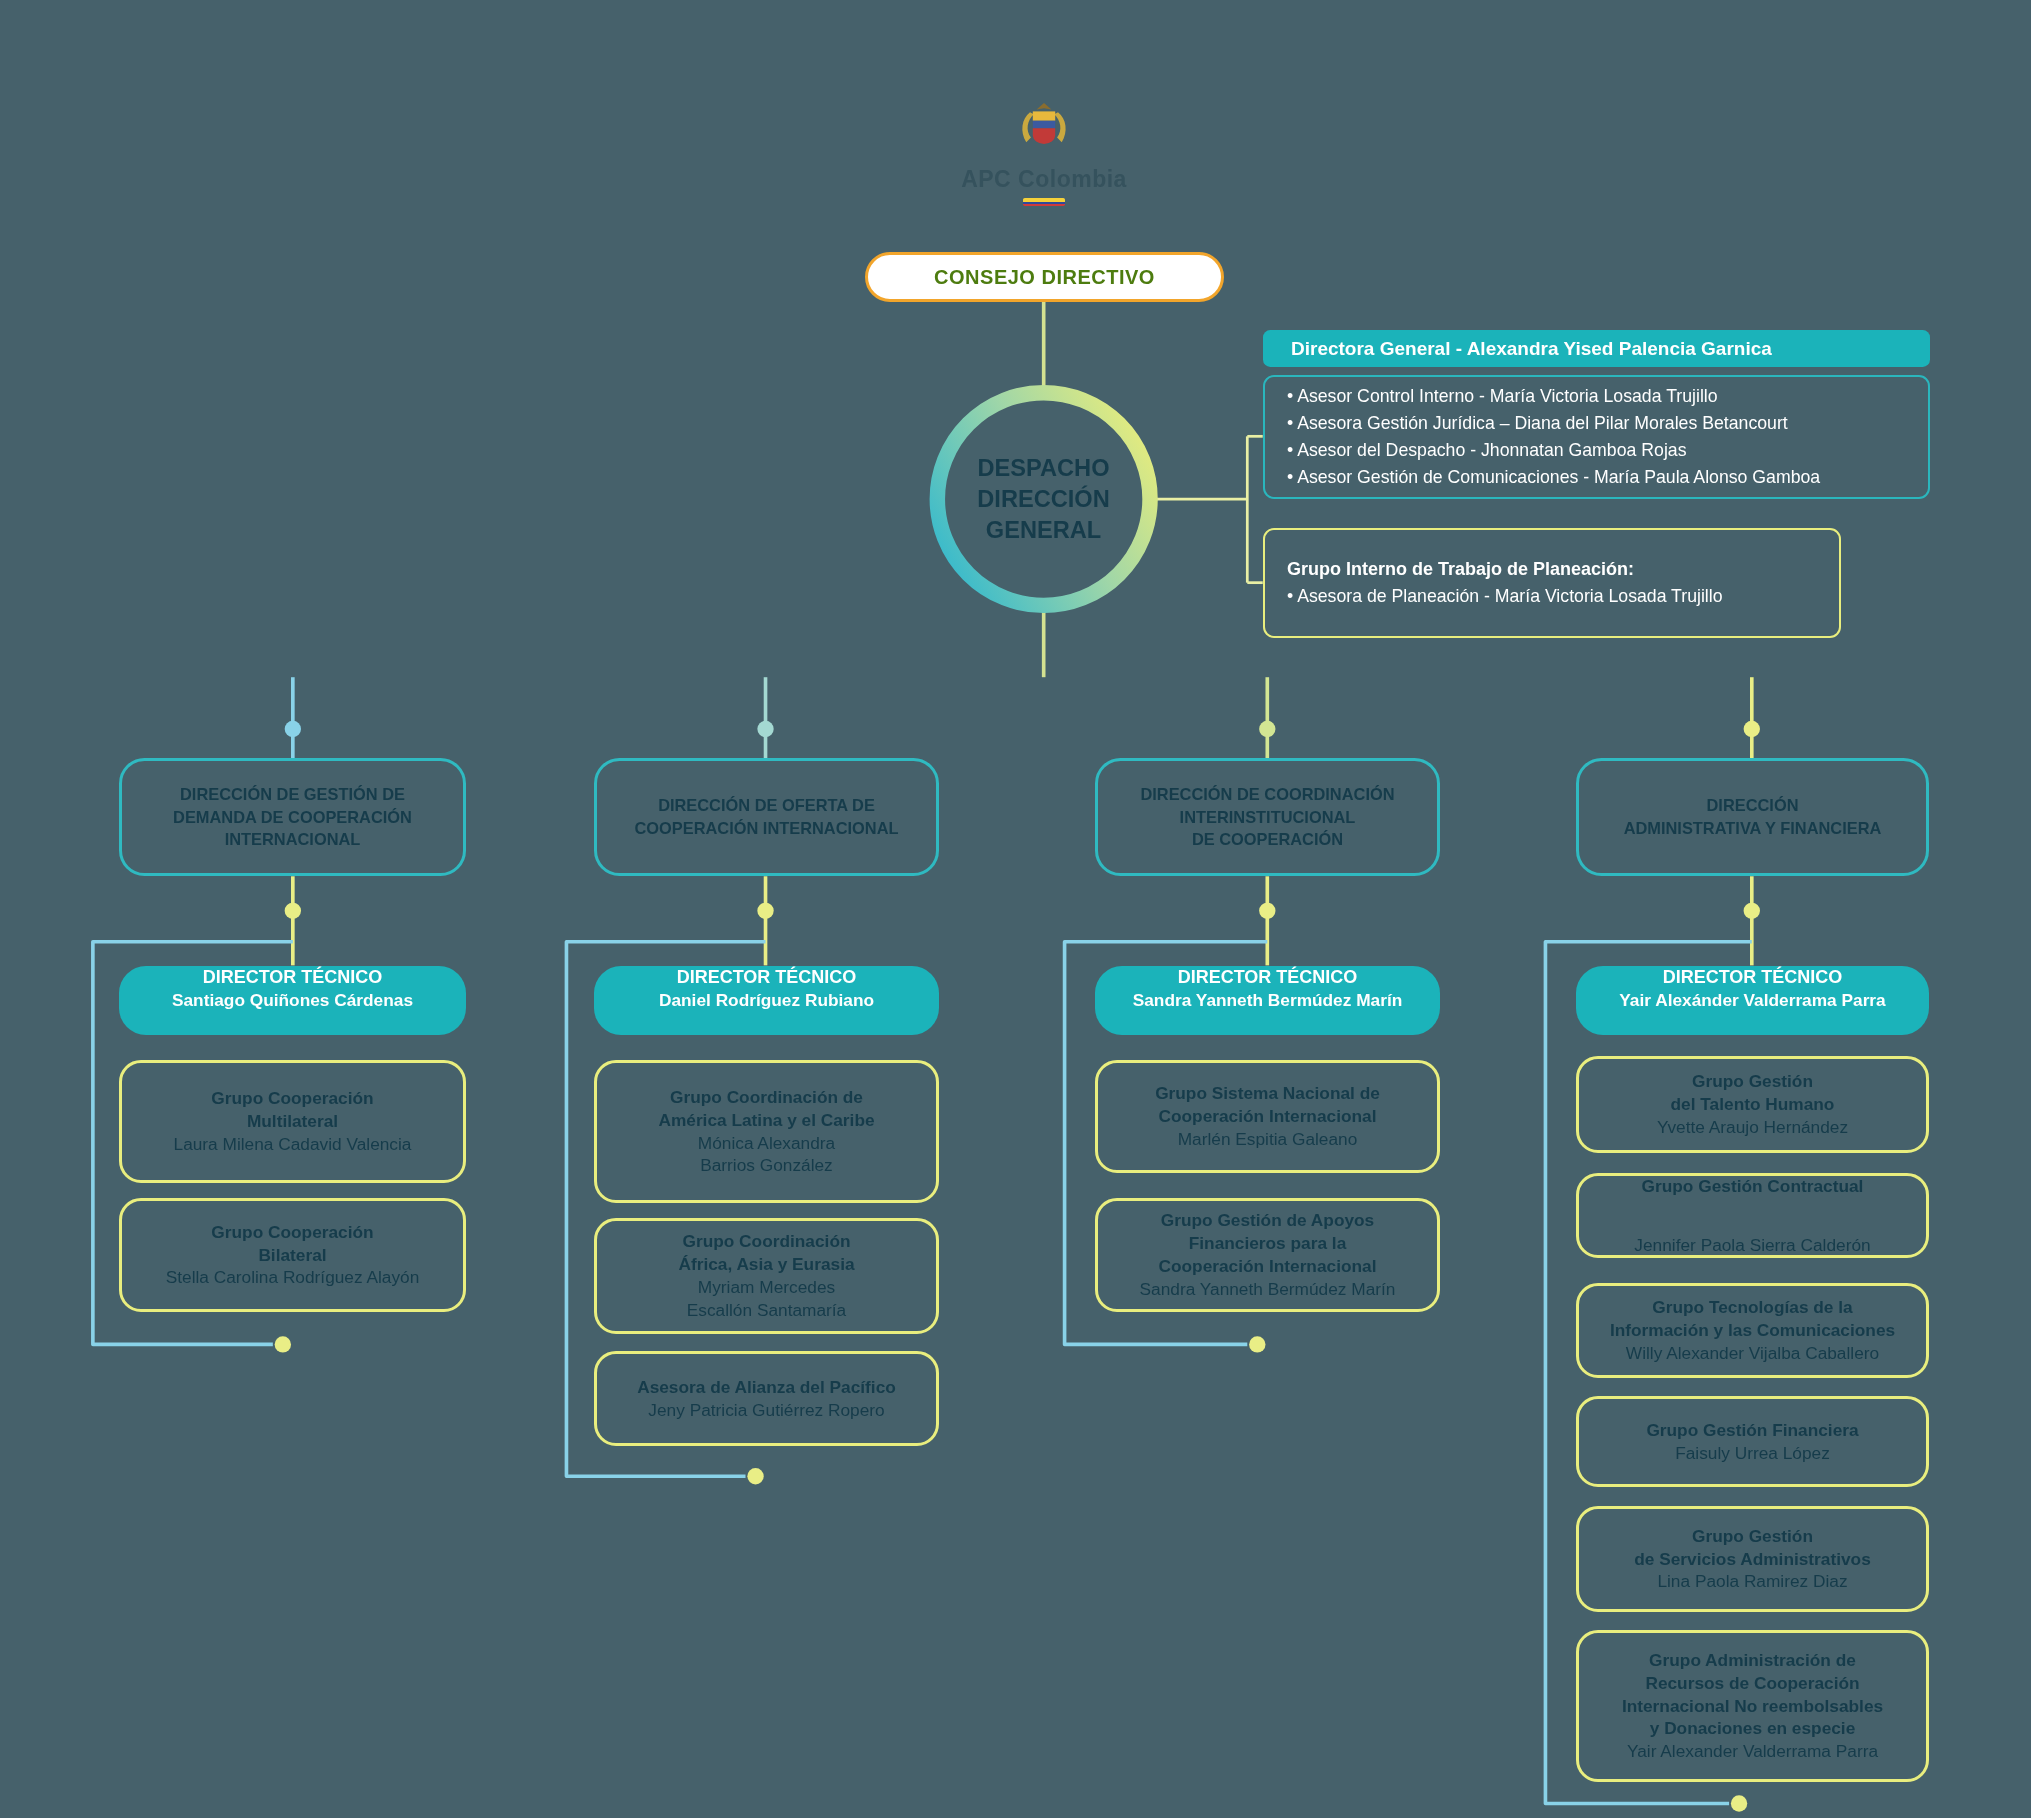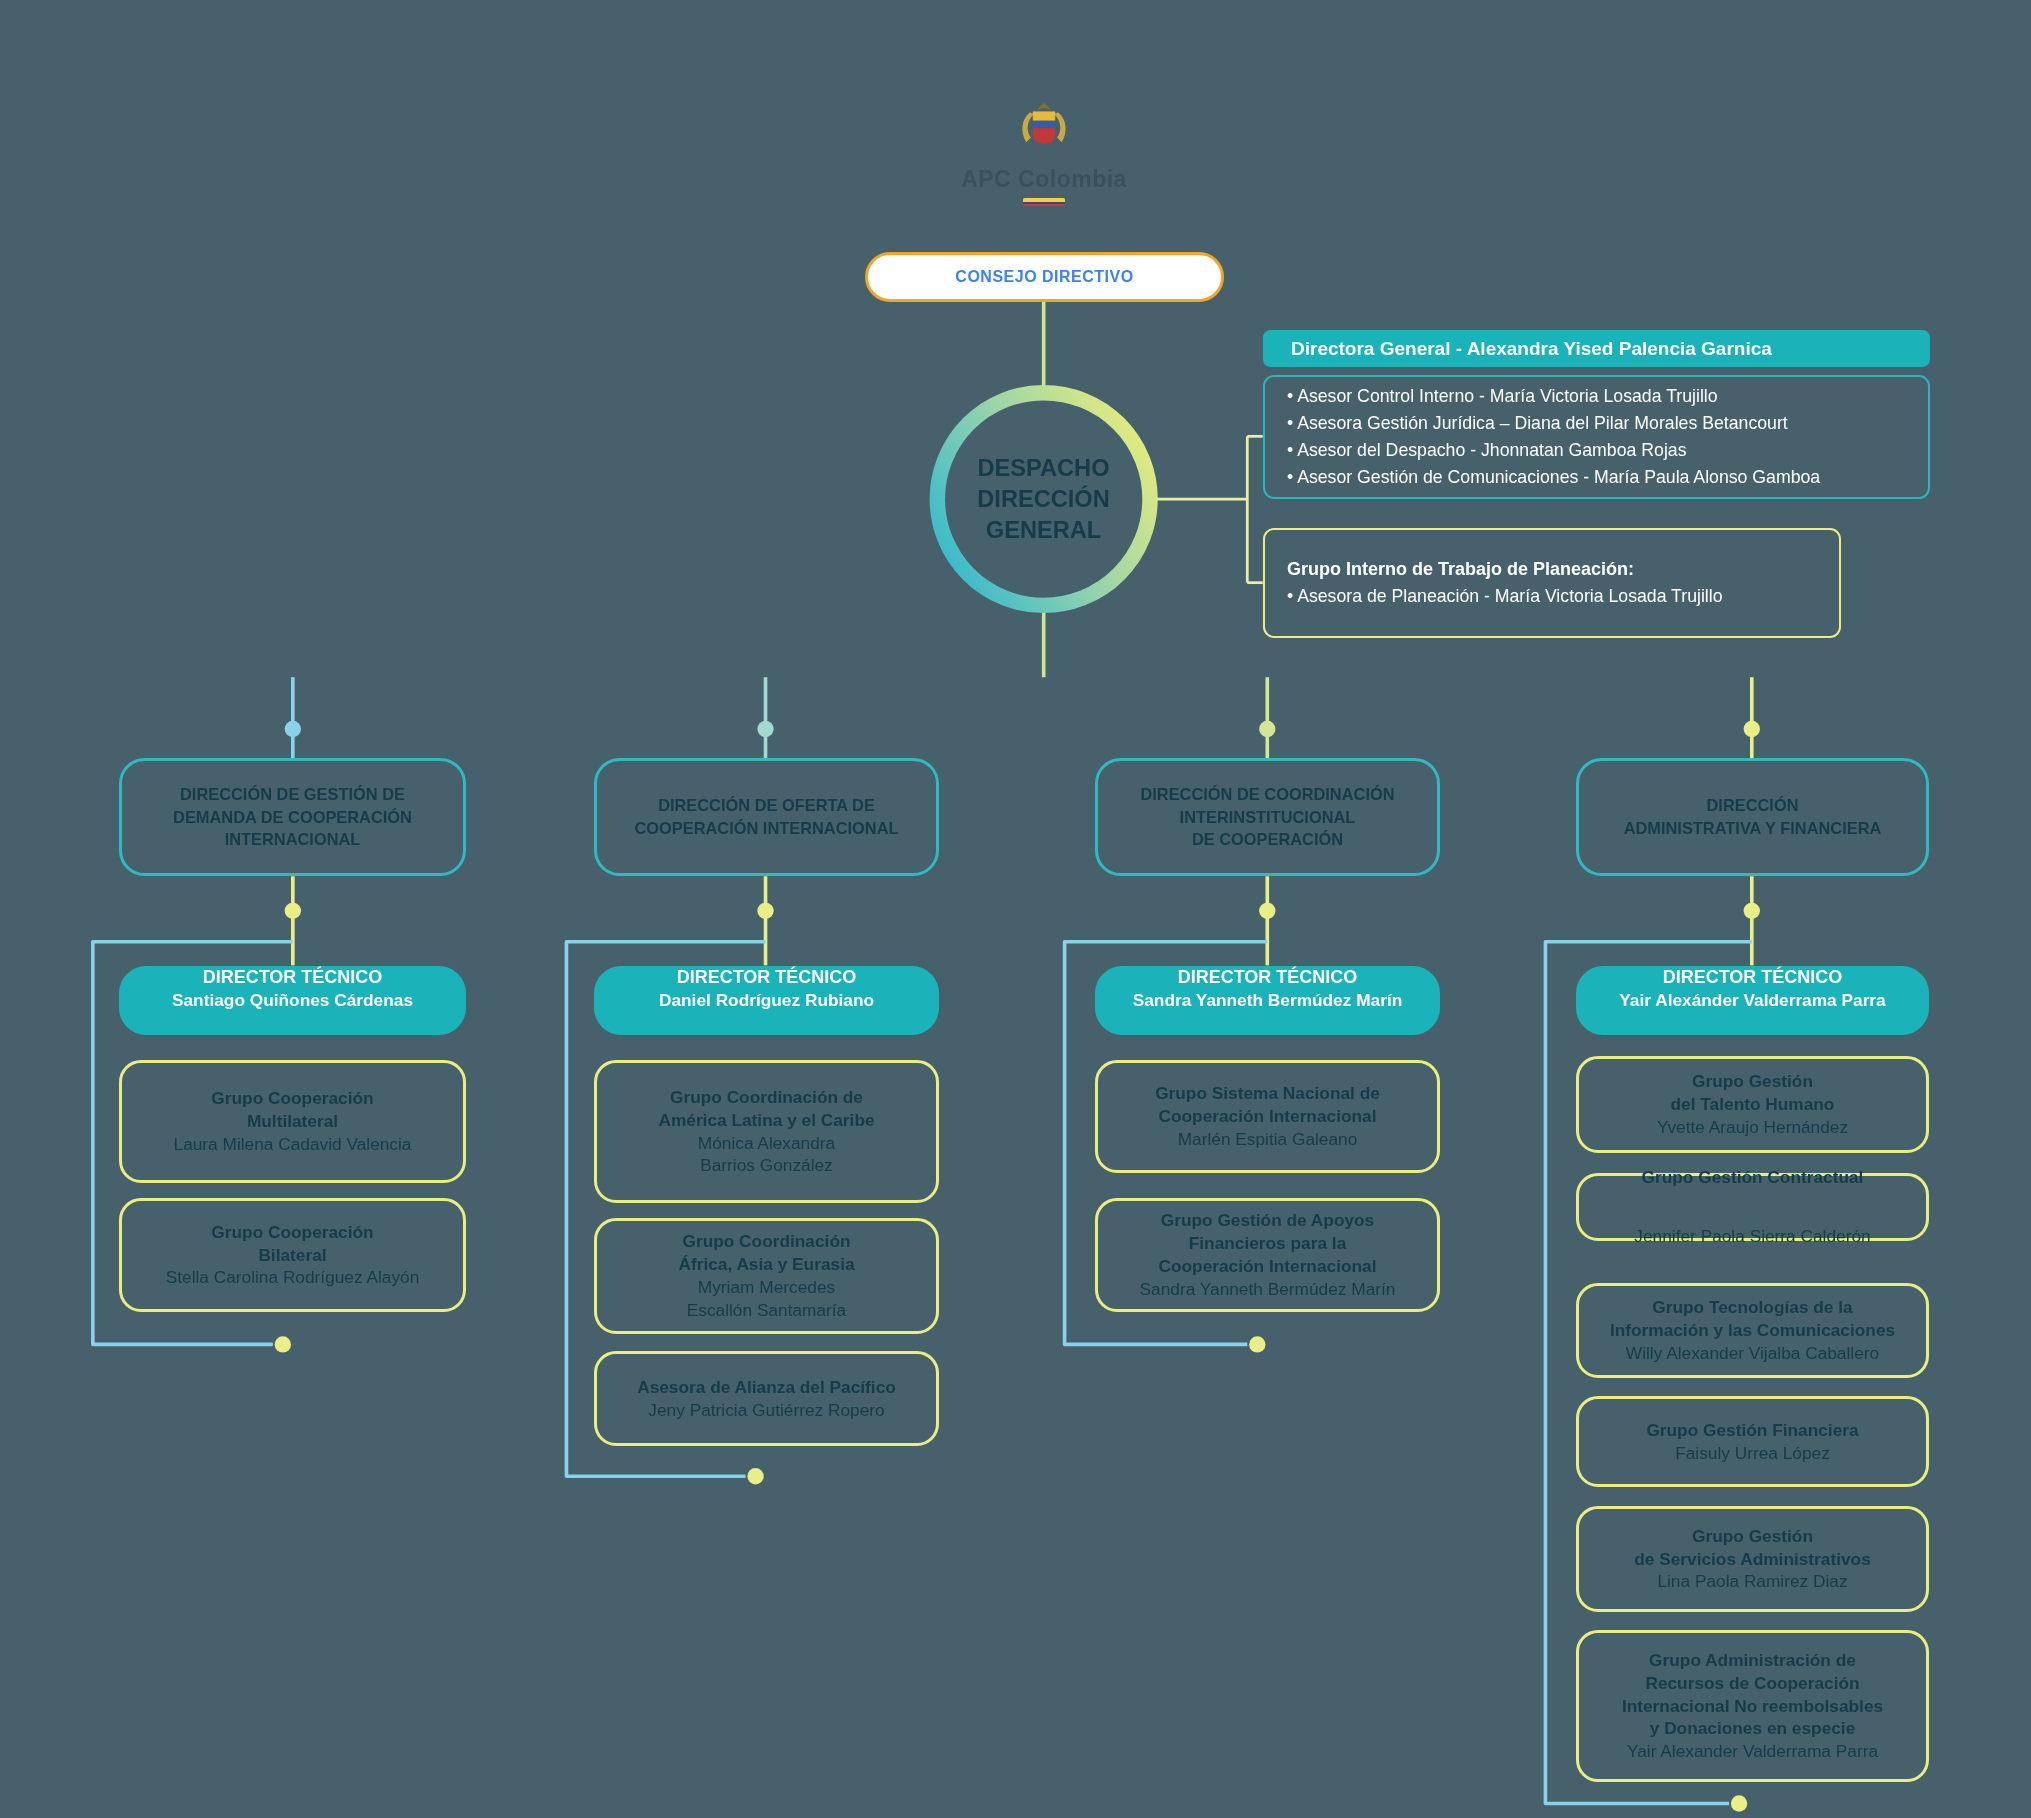--- a/index.html
+++ b/index.html
@@ -9,21 +9,21 @@
   .lines { position:absolute; left:0; top:0; }
   .abs { position:absolute; }
 
   .logo-wrap { display:flex; flex-direction:column; align-items:center; gap:5.5px; }
   .logo-text { color:#35525d; font-weight:bold; font-size:23px; letter-spacing:0.5px; }
   .flag-bar { width:42px; height:8.2px; border-radius:1.8px;
     background:linear-gradient(to bottom,#f5d13a 0 50%,#30499c 50% 75%,#cf3a3a 75% 100%); }
 
   .pill { background:#ffffff; border:3.6px solid #f2a52b; border-radius:27px;
     display:flex; align-items:center; justify-content:center;
-    font-weight:bold; font-size:16px; color:#3b82f6; letter-spacing:0.5px; }
+    font-weight:bold; font-size:20px; color:#4d7c0f; letter-spacing:0.5px; }
 
   .circle-label { display:flex; align-items:center; justify-content:center; text-align:center;
     white-space:pre-line; font-weight:bold; font-size:23.6px; line-height:1.3; color:#163c4b; }
 
   .teal-bar { background:#1bb3ba; border-radius:7.3px; display:flex; align-items:center;
     padding:0 16.4px; color:#ffffff; font-weight:bold; font-size:19px; }
 
   .outline-box { border:2.7px solid #2ab6bd; border-radius:11px; padding:11px 22px;
     color:#ffffff; font-size:17.7px; display:flex; flex-direction:column; justify-content:center; gap:6px; }
   .outline-box.yellow { border-color:#e9ee7e; }
@@ -201,21 +201,21 @@
 ADMINISTRATIVA Y FINANCIERA</div>
   <div class="abs director" style="left:1576px; top:966px; width:353px; height:69px;">
     <div class="t">DIRECTOR TÉCNICO</div>
     <div class="n">Yair Alexánder Valderrama Parra</div>
   </div>
   <div class="abs group" style="left:1576px; top:1056px; width:353px; height:97px;">
     <div class="t">Grupo Gestión
 del Talento Humano</div>
     <div class="n">Yvette Araujo Hernández</div>
   </div>
-  <div class="abs group" style="left:1576px; top:1173px; width:353px; height:68px;gap:36px;">
+  <div class="abs group" style="left:1576px; top:1173px; width:353px; height:85px;gap:36px;">
     <div class="t">Grupo Gestión Contractual</div>
     <div class="n">Jennifer Paola Sierra Calderón</div>
   </div>
   <div class="abs group" style="left:1576px; top:1283px; width:353px; height:95px;">
     <div class="t">Grupo Tecnologías de la
 Información y las Comunicaciones</div>
     <div class="n">Willy Alexander Vijalba Caballero</div>
   </div>
   <div class="abs group" style="left:1576px; top:1396px; width:353px; height:91px;">
     <div class="t">Grupo Gestión Financiera</div>

